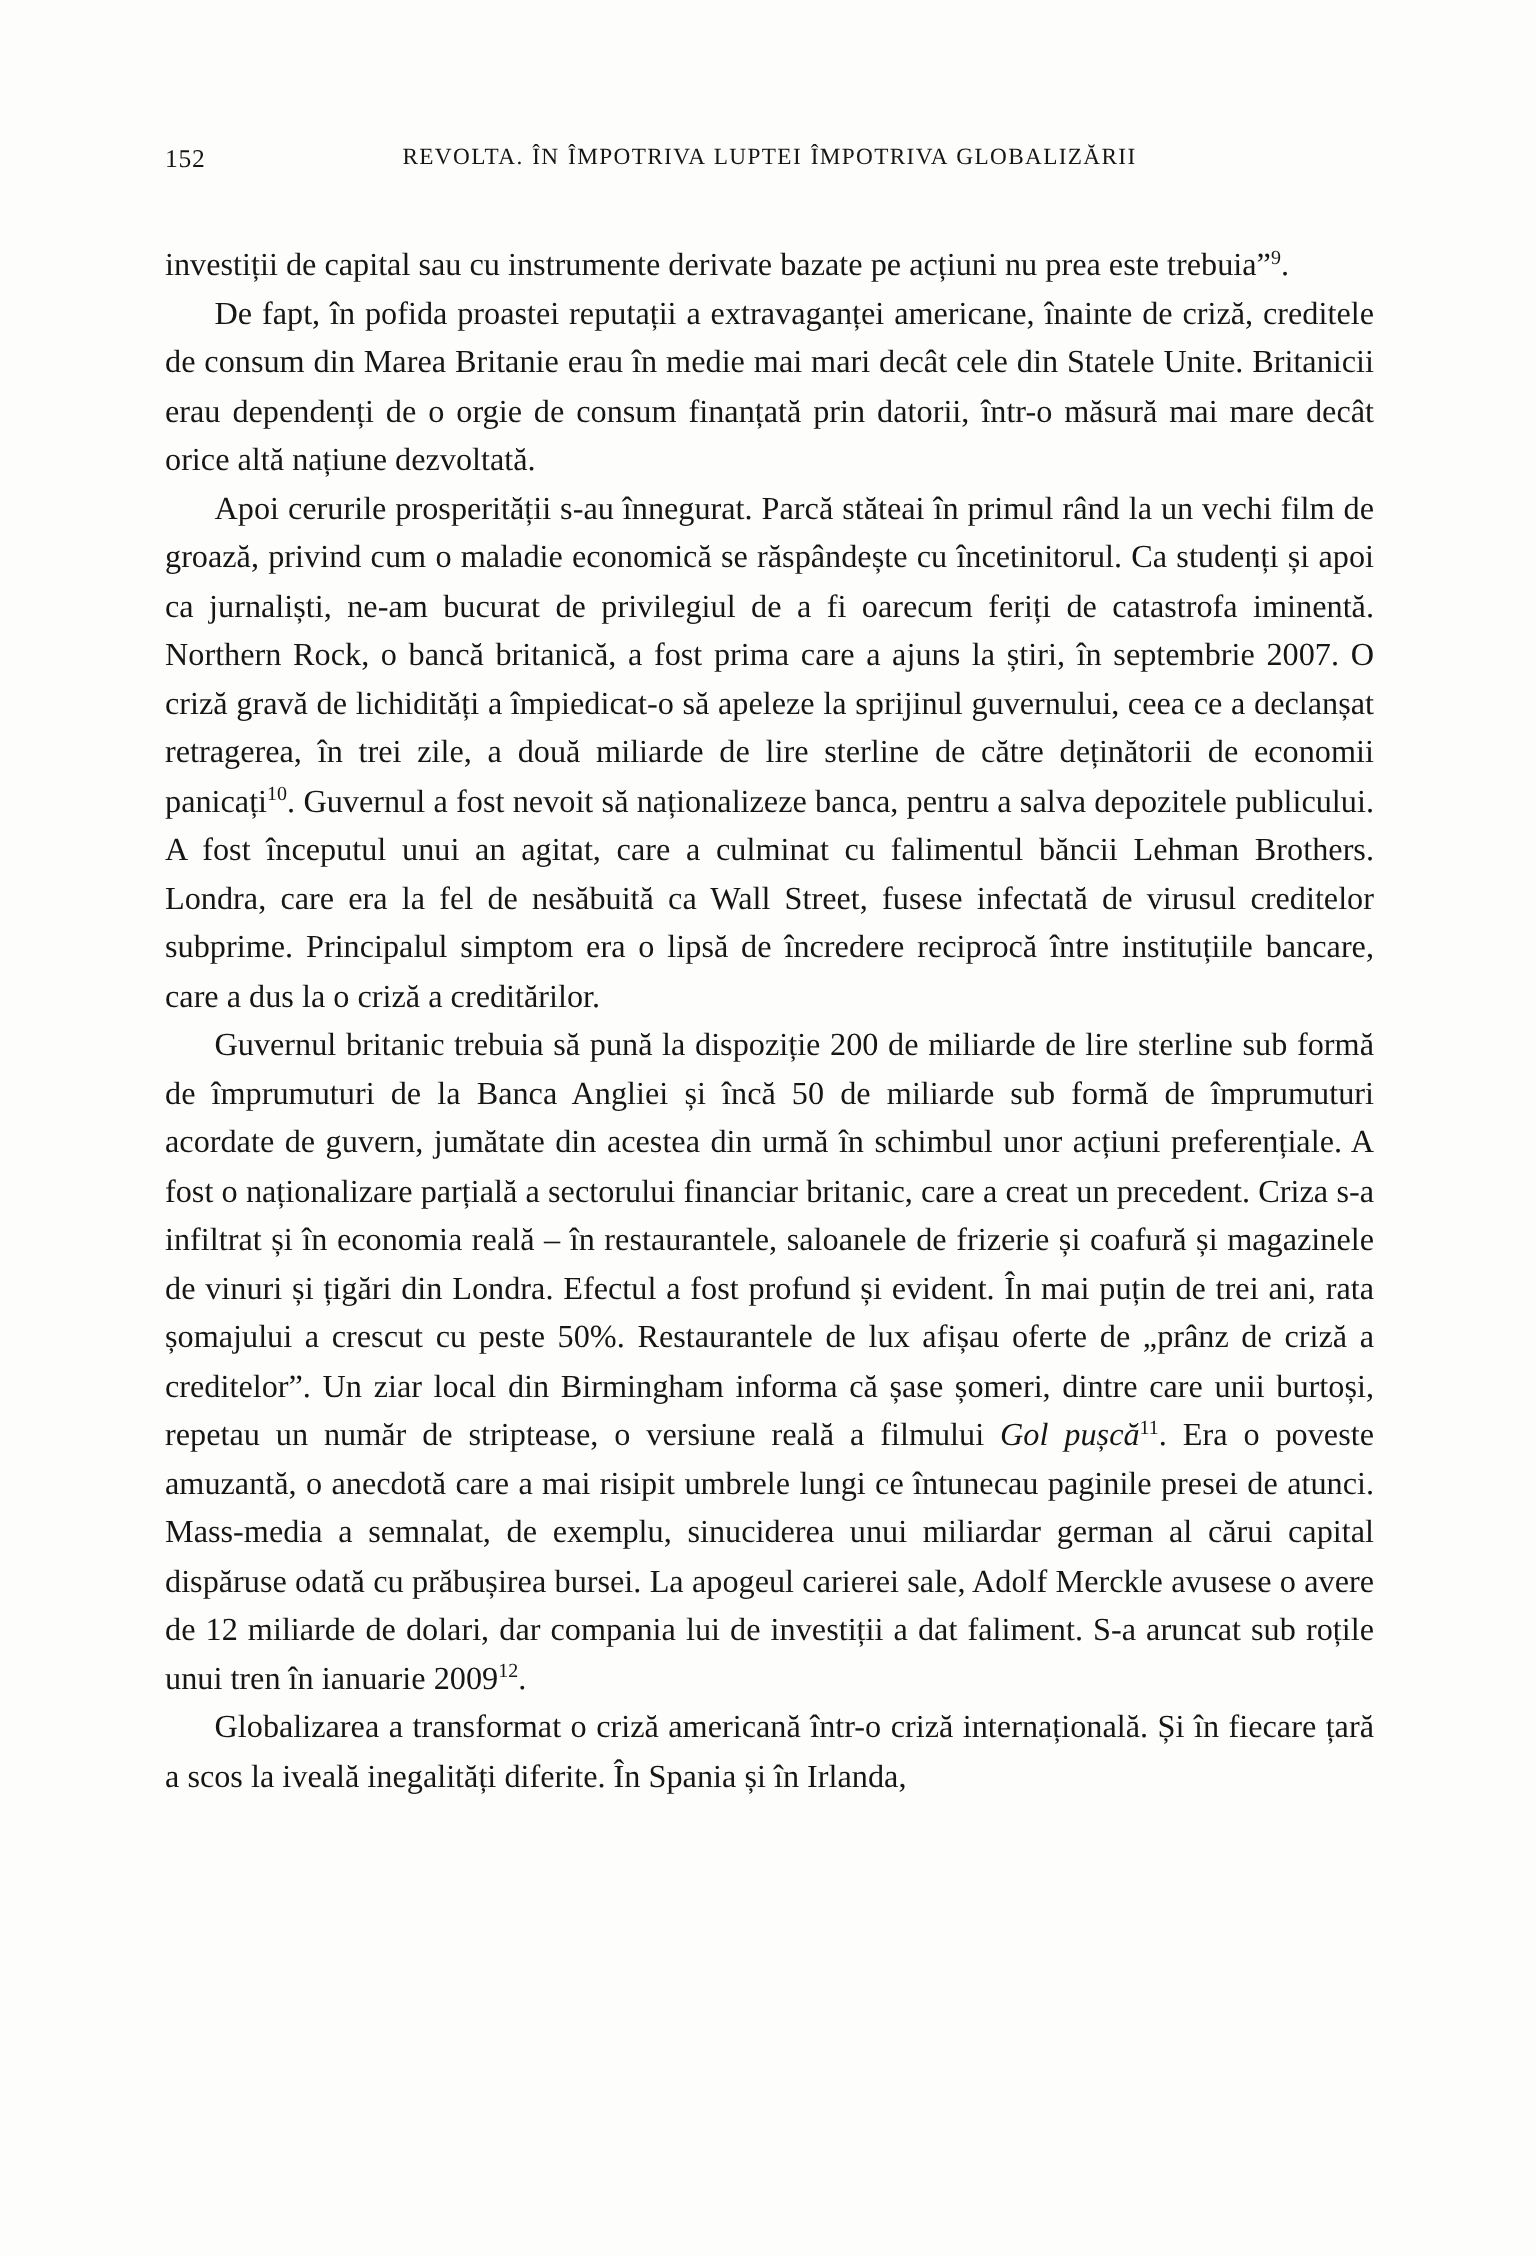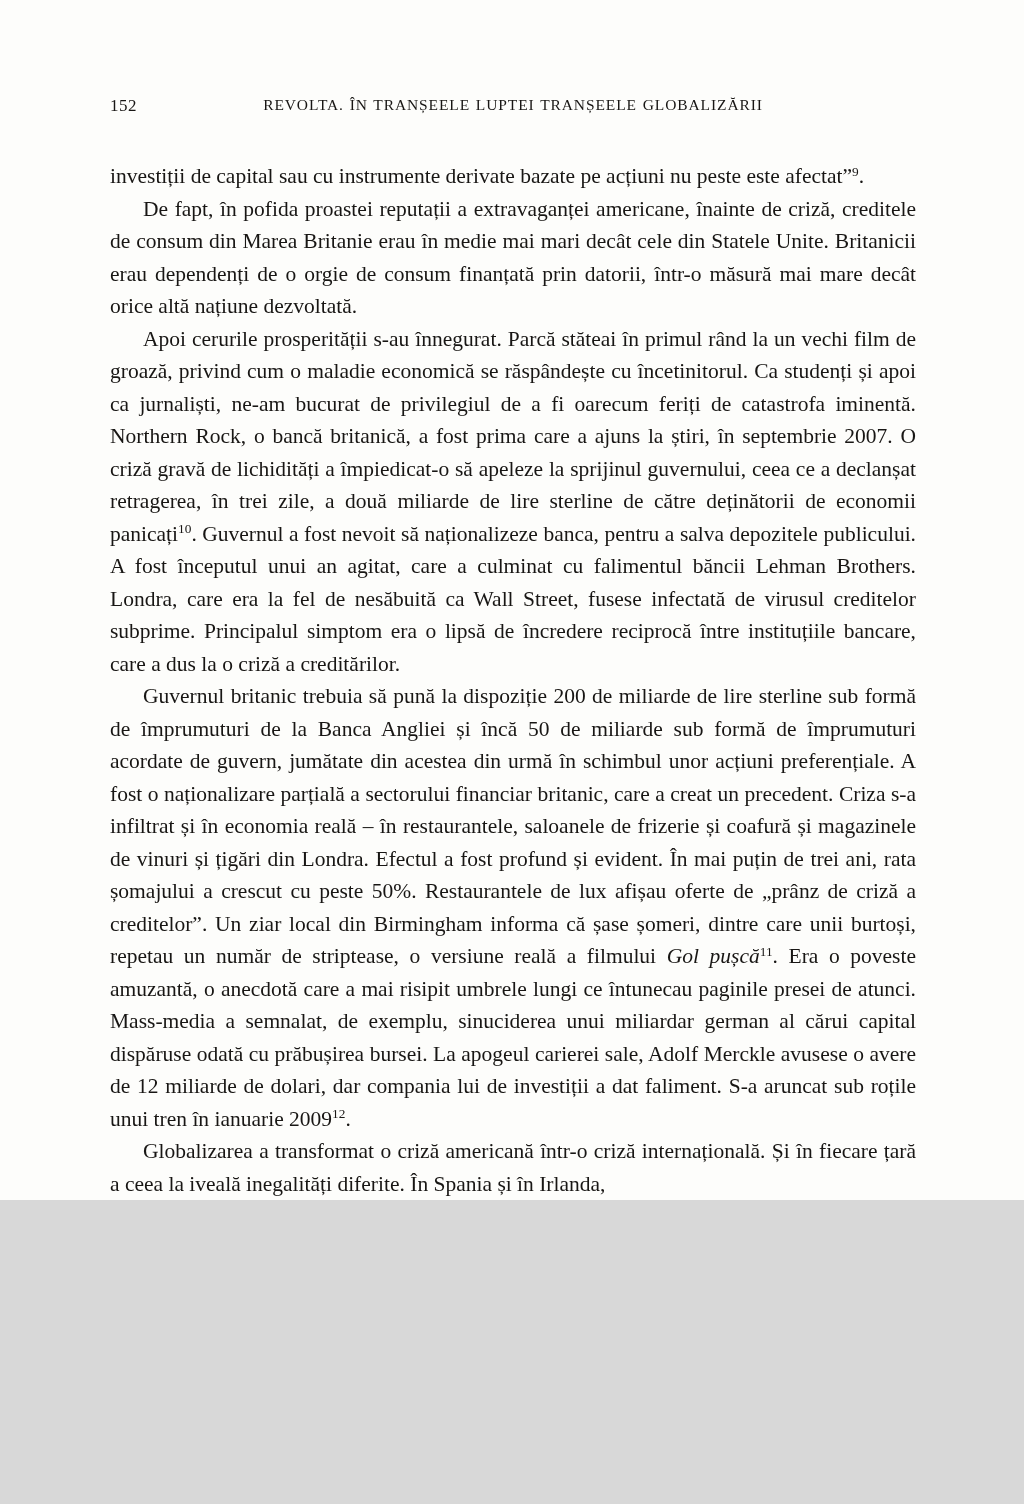--- a/index.html
+++ b/index.html
@@ -3,21 +3,21 @@
 <meta charset="utf-8">
 <style>
   html, body {
     margin: 0;
     padding: 0;
     background: #d8d8d8;
   }
   .page {
     position: relative;
     width: 1024px;
-    height: 1200px;
+    height: 1504px;
     margin: 0 auto;
     background: #fdfdfb;
     box-sizing: border-box;
     padding: 96px 108px 0 110px;
     font-family: "Liberation Serif", "DejaVu Serif", serif;
     color: #181614;
     overflow: hidden;
   }
   .running-head {
     position: relative;
@@ -61,22 +61,22 @@
     font-style: italic;
     margin-top: 12px;
   }
 </style>
 </head>
 <body>
 
 <div class="page">
   <header class="running-head">
     <span class="page-number">152</span>
-    <span class="head-title">REVOLTA. ÎN TRANȘEELE LUPTEI TRANȘEELE GLOBALIZĂRII</span>
+    <span class="head-title">REVOLTA. ÎN ÎMPOTRIVA LUPTEI ÎMPOTRIVA GLOBALIZĂRII</span>
   </header>
   <main class="page-body">
-      <p class="para"><span>investiții de capital sau cu instrumente derivate bazate pe acțiuni nu peste este afectat”</span><sup>9</sup><span>.</span></p>
+      <p class="para"><span>investiții de capital sau cu instrumente derivate bazate pe acțiuni nu prea este trebuia”</span><sup>9</sup><span>.</span></p>
       <p class="para indent"><span>De fapt, în pofida proastei reputații a extravaganței americane, înainte de criză, creditele de consum din Marea Britanie erau în medie mai mari decât cele din Statele Unite. Britanicii erau dependenți de o orgie de consum finanțată prin datorii, într-o măsură mai mare decât orice altă națiune dezvoltată.</span></p>
       <p class="para indent"><span>Apoi cerurile prosperității s-au înnegurat. Parcă stăteai în primul rând la un vechi film de groază, privind cum o maladie economică se răspândește cu încetinitorul. Ca studenți și apoi ca jurnaliști, ne-am bucurat de privilegiul de a fi oarecum feriți de catastrofa iminentă. Northern Rock, o bancă britanică, a fost prima care a ajuns la știri, în septembrie 2007. O criză gravă de lichidități a împiedicat-o să apeleze la sprijinul guvernului, ceea ce a declanșat retragerea, în trei zile, a două miliarde de lire sterline de către deținătorii de economii panicați</span><sup>10</sup><span>. Guvernul a fost nevoit să naționalizeze banca, pentru a salva depozitele publicului. A fost începutul unui an agitat, care a culminat cu falimentul băncii Lehman Brothers. Londra, care era la fel de nesăbuită ca Wall Street, fusese infectată de virusul creditelor subprime. Principalul simptom era o lipsă de încredere reciprocă între instituțiile bancare, care a dus la o criză a creditărilor.</span></p>
       <p class="para indent"><span>Guvernul britanic trebuia să pună la dispoziție 200 de miliarde de lire sterline sub formă de împrumuturi de la Banca Angliei și încă 50 de miliarde sub formă de împrumuturi acordate de guvern, jumătate din acestea din urmă în schimbul unor acțiuni preferențiale. A fost o naționalizare parțială a sectorului financiar britanic, care a creat un precedent. Criza s-a infiltrat și în economia reală – în restaurantele, saloanele de frizerie și coafură și magazinele de vinuri și țigări din Londra. Efectul a fost profund și evident. În mai puțin de trei ani, rata șomajului a crescut cu peste 50%. Restaurantele de lux afișau oferte de „prânz de criză a creditelor”. Un ziar local din Birmingham informa că șase șomeri, dintre care unii burtoși, repetau un număr de striptease, o versiune reală a filmului </span><em>Gol pușcă</em><sup>11</sup><span>. Era o poveste amuzantă, o anecdotă care a mai risipit umbrele lungi ce întunecau paginile presei de atunci. Mass-media a semnalat, de exemplu, sinuciderea unui miliardar german al cărui capital dispăruse odată cu prăbușirea bursei. La apogeul carierei sale, Adolf Merckle avusese o avere de 12 miliarde de dolari, dar compania lui de investiții a dat faliment. S-a aruncat sub roțile unui tren în ianuarie 2009</span><sup>12</sup><span>.</span></p>
-      <p class="para indent"><span>Globalizarea a transformat o criză americană într-o criză internațională. Și în fiecare țară a ceea la iveală inegalități diferite. În Spania și în Irlanda,</span></p>
+      <p class="para indent"><span>Globalizarea a transformat o criză americană într-o criză internațională. Și în fiecare țară a scos la iveală inegalități diferite. În Spania și în Irlanda,</span></p>
     </main>
 </div>
 
 </body></html>

